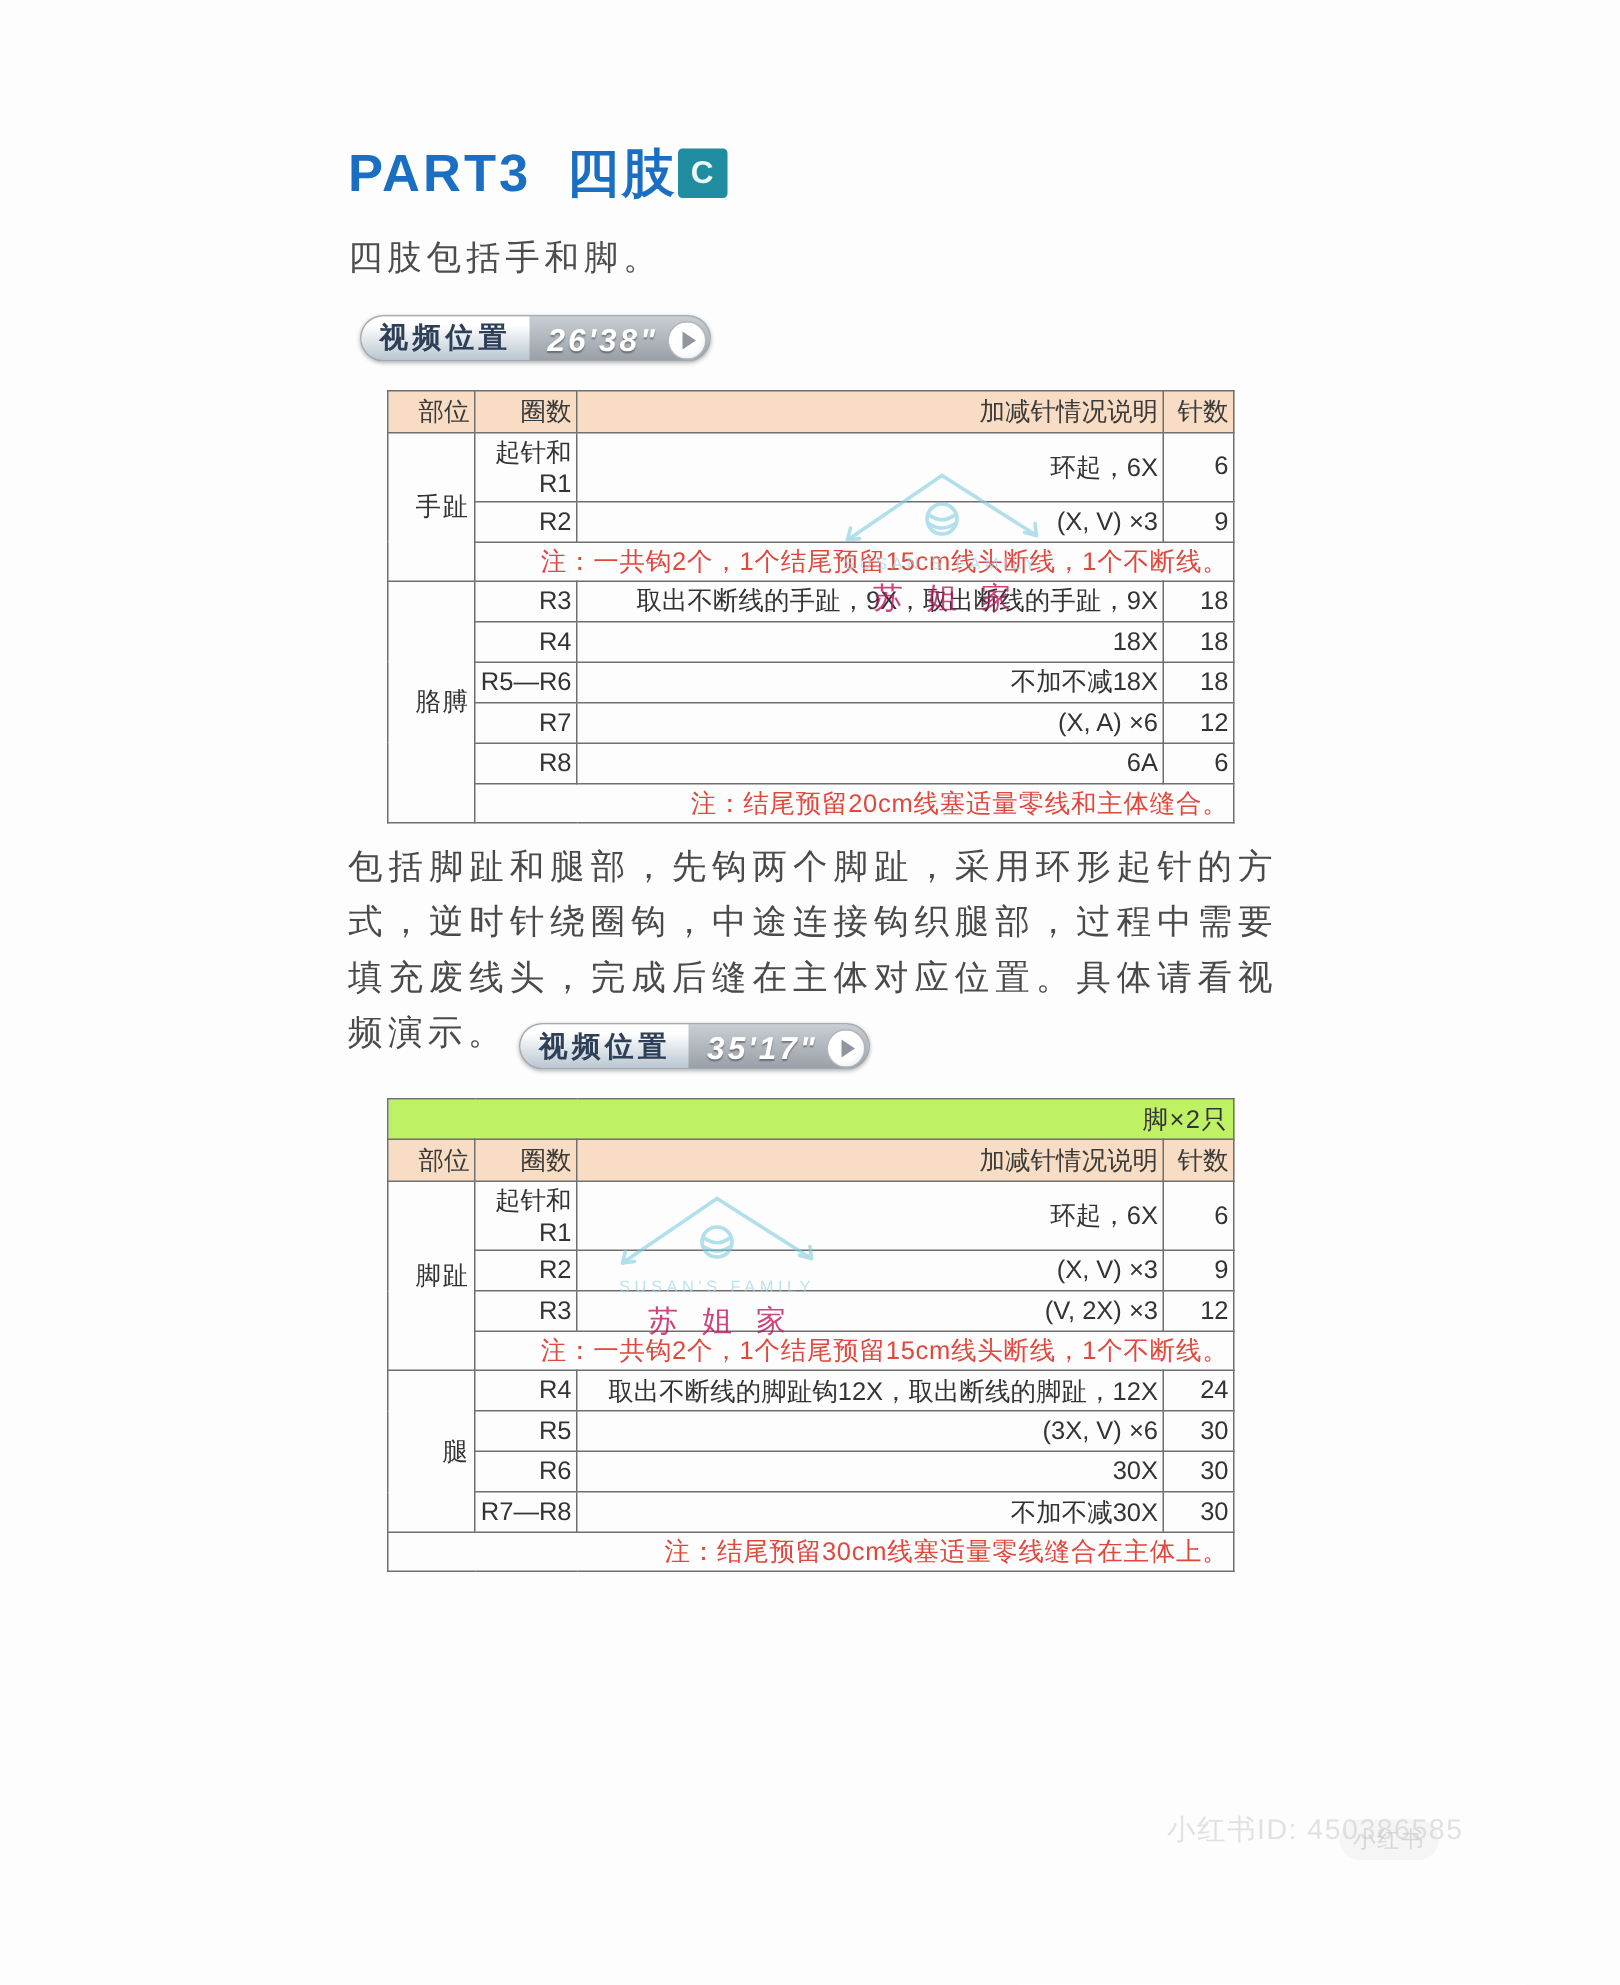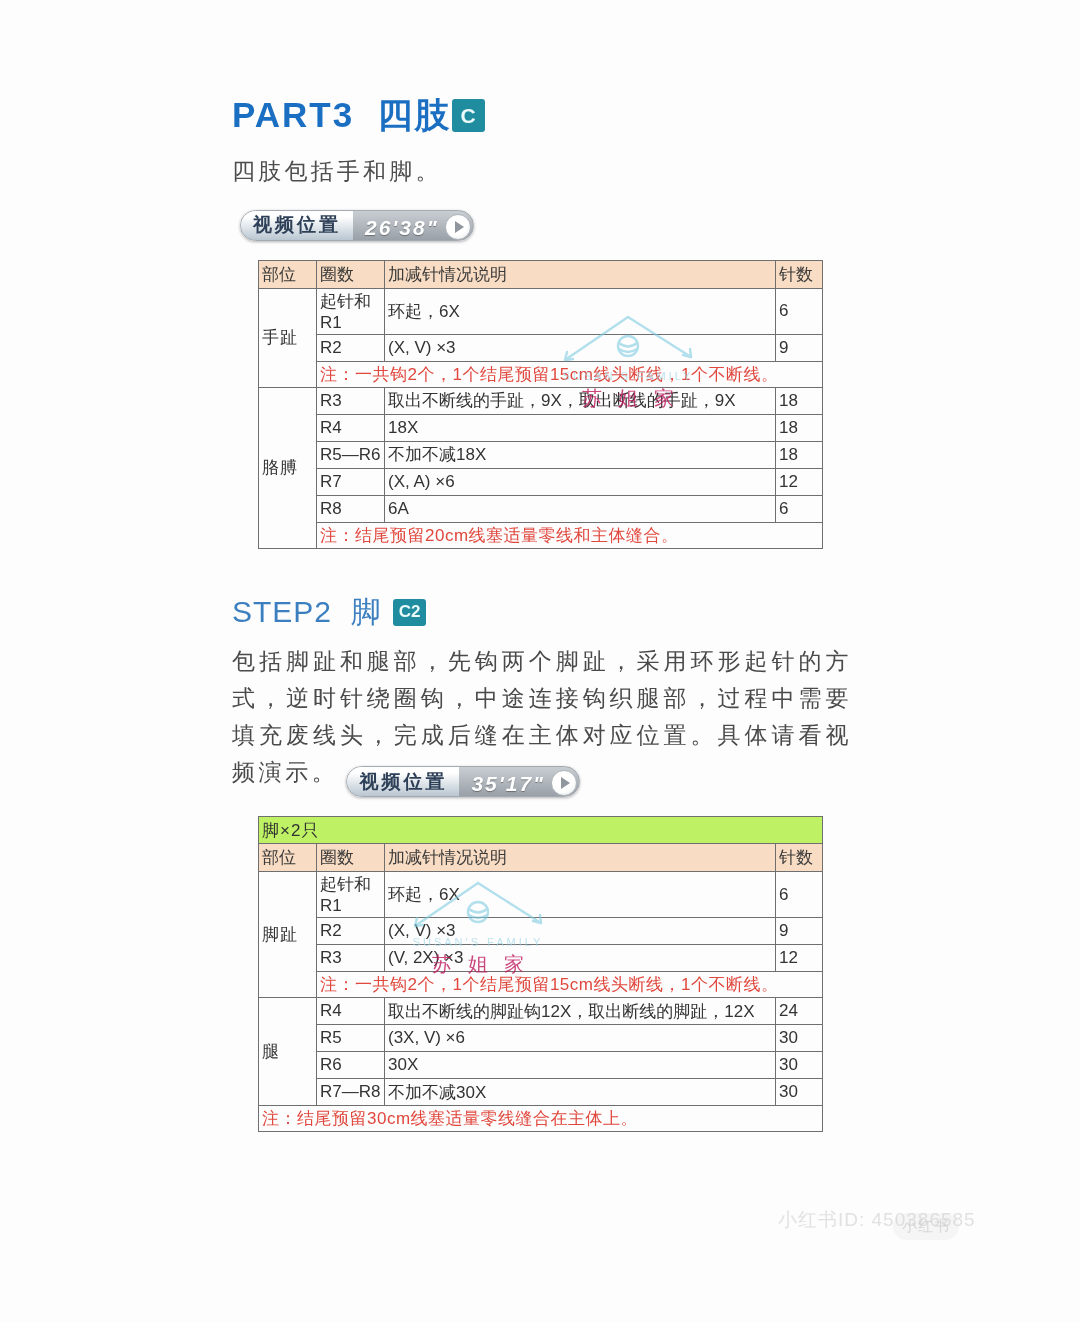--- a/index.html
+++ b/index.html
@@ -60,21 +60,21 @@
   .vb-play .tri {
     width:0; height:0; margin-left:3px;
     border-left:9px solid #8f969d;
     border-top:6px solid transparent; border-bottom:6px solid transparent;
   }
 
   
   .table-wrap { position:relative; margin:19px 0 0 258px; width:564px; }
   table { border-collapse:collapse; width:564px; table-layout:fixed; }
   th, td {
-    border:1px solid #6f6f6f; text-align:left; vertical-align:middle;
+    border:1px solid #6f6f6f; text-align:right; vertical-align:middle;
     font-size:17px; color:#333333; font-weight:normal; height:27px; padding:1px 3px;
   }
   .head-row th { background:#f8dcc3; height:28px; color:#3a3a3a; }
   .caption-cell { background:#bef264; height:27px; letter-spacing:1px; }
   .note-cell { color:#e0473d; height:26px; letter-spacing:0.5px; }
   .part-cell { letter-spacing:1px; }
 
   
   .wm {
     position:absolute; width:240px; text-align:center;
@@ -189,24 +189,20 @@
           <path d="M138 45 l-8 -2 M138 45 l-1 -8"></path>
           <circle cx="75" cy="34" r="10"></circle>
           <path d="M66 31 q9 7 18 0 M66 37 q9 6 18 0"></path>
         </g>
       </svg>
       <div class="en">SUSAN'S  FAMILY</div>
       <div class="cn">苏姐家</div>
     </div>
   </div>
 
-  <div class="step-row">
-    <span class="step-title">STEP2  脚</span>
-    <span class="badge sm">C2</span>
-  </div>
 
   <p class="para"><span>包括脚趾和腿部，先钩两个脚趾，采用环形起针的方式，逆时针绕圈钩，中途连接钩织腿部，过程中需要填充废线头，完成后缝在主体对应位置。具体请看视频演示。</span><span class="video-badge">
         <span class="vb-label">视频位置</span>
         <span class="vb-time">35'17"</span>
         <span class="vb-play">
           <span class="tri"></span>
         </span>
       </span></p>
 
   <div class="table-wrap">

